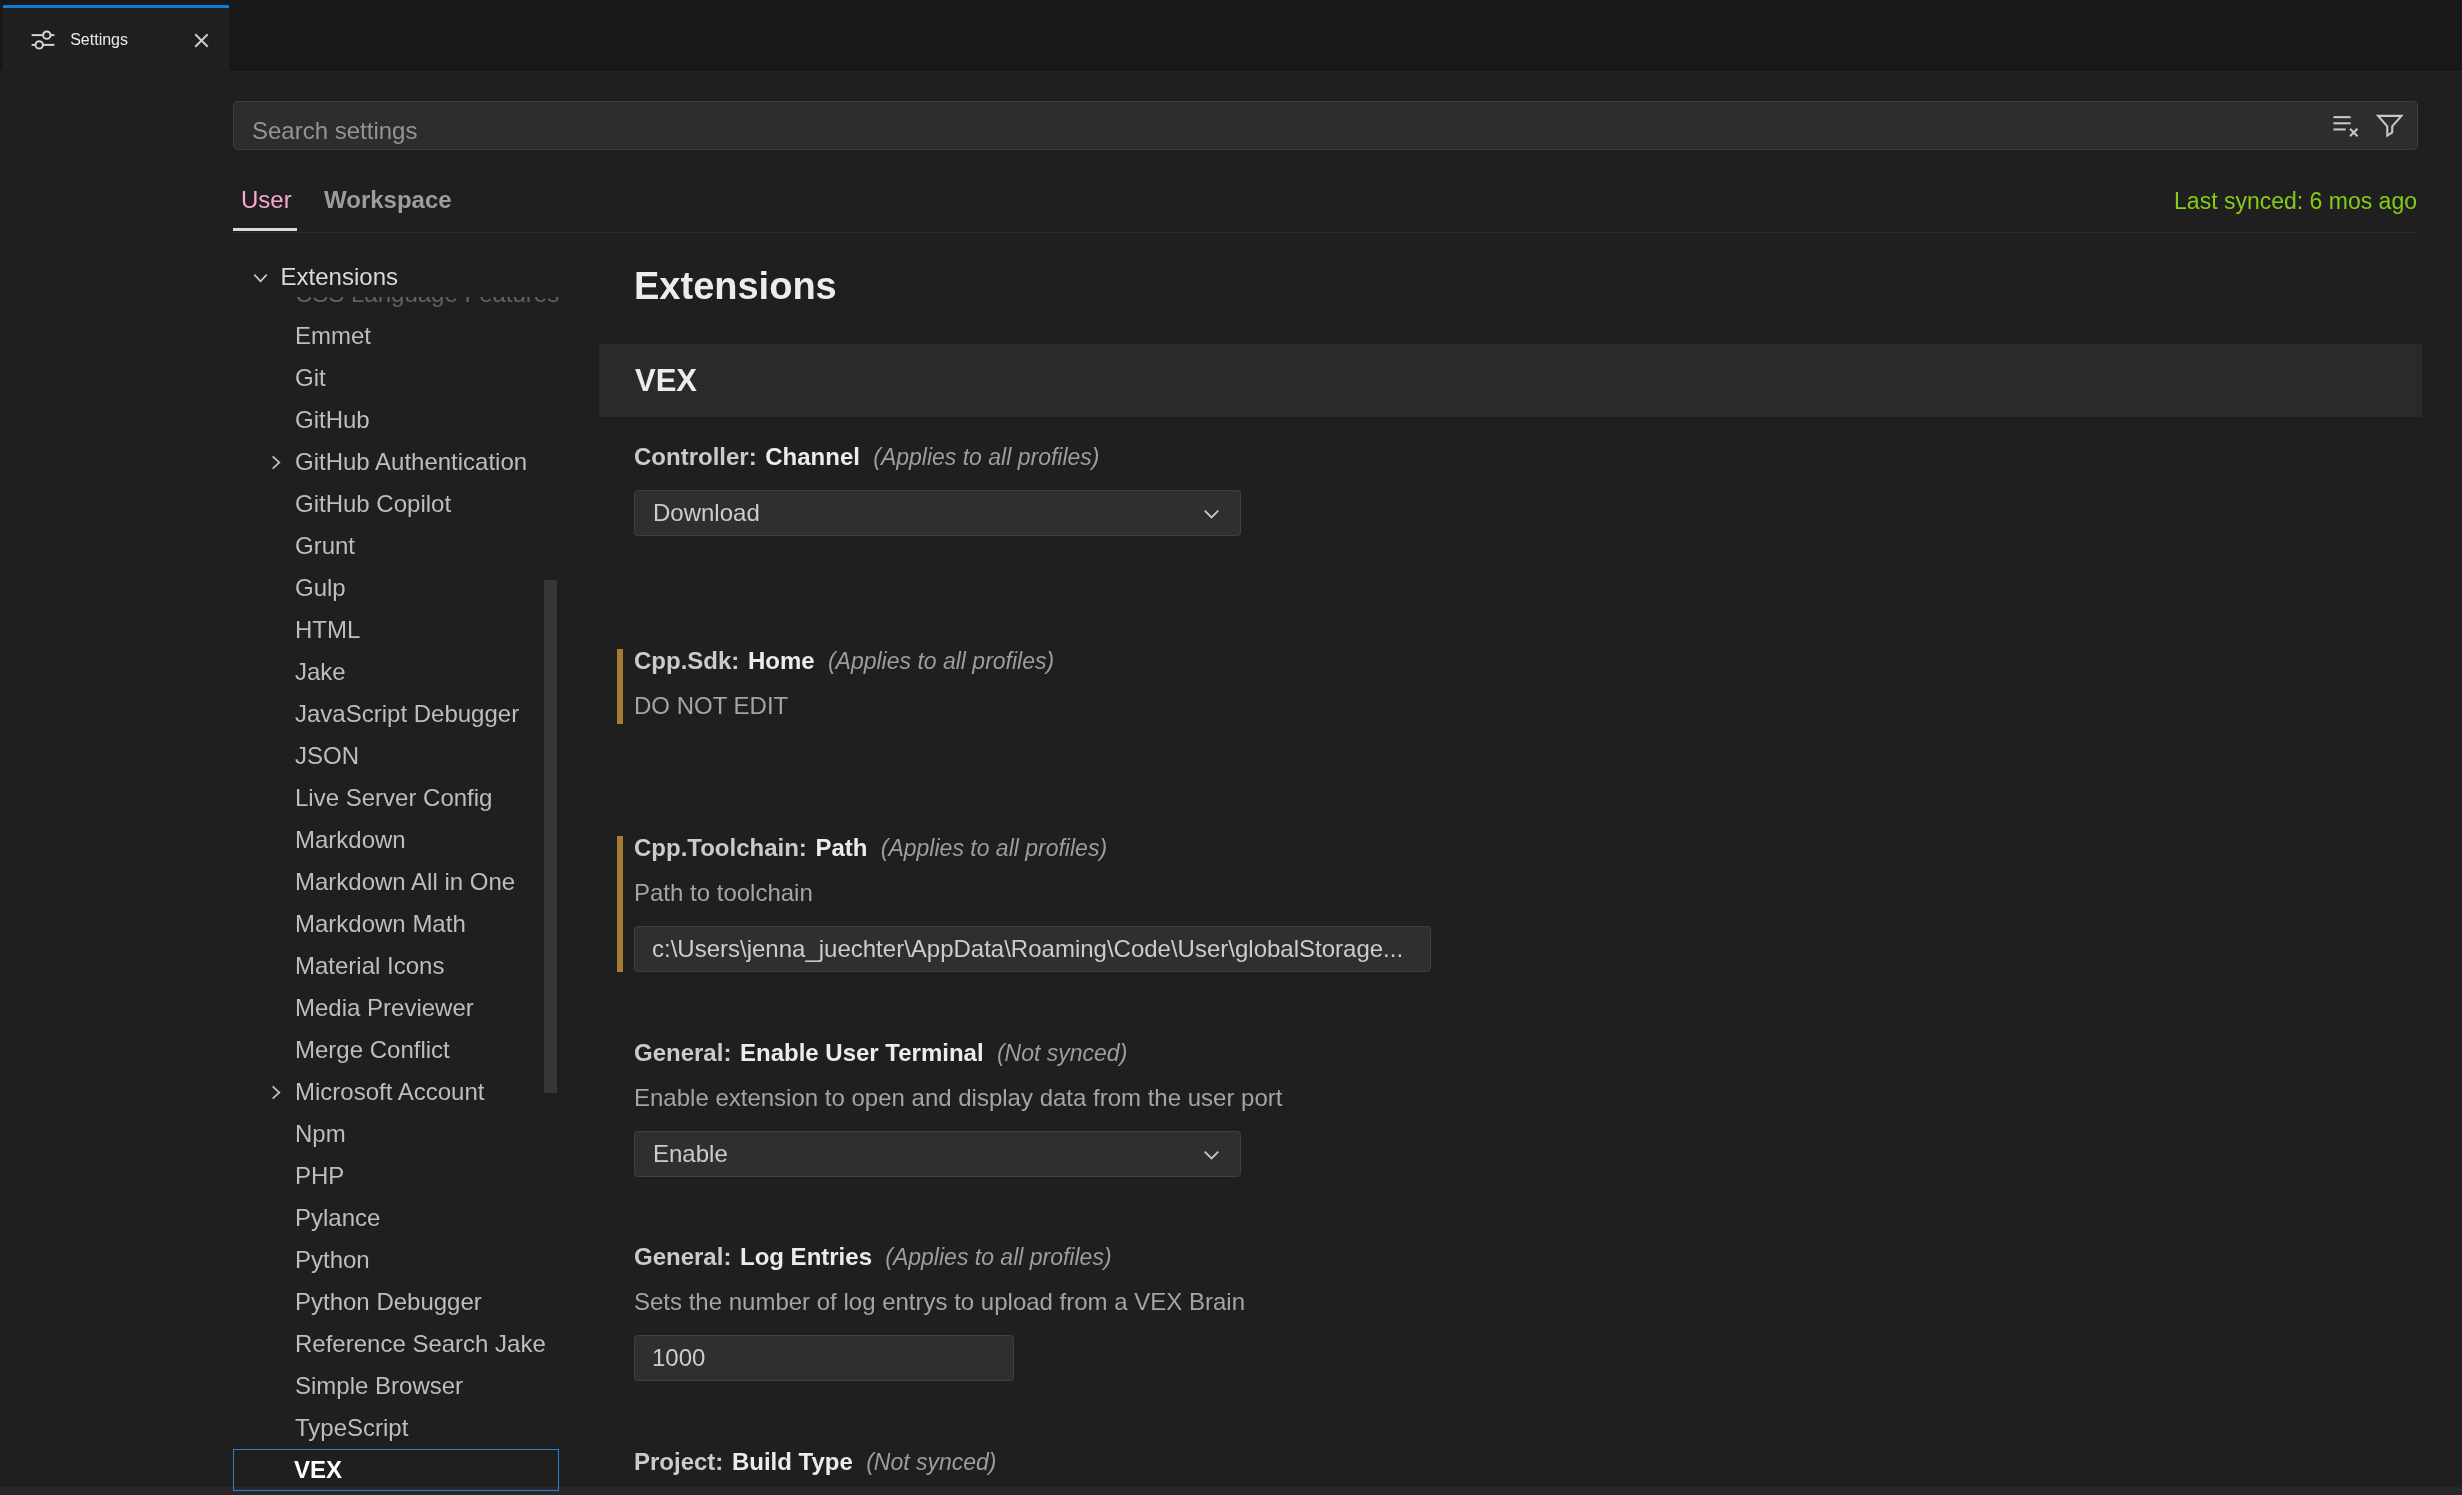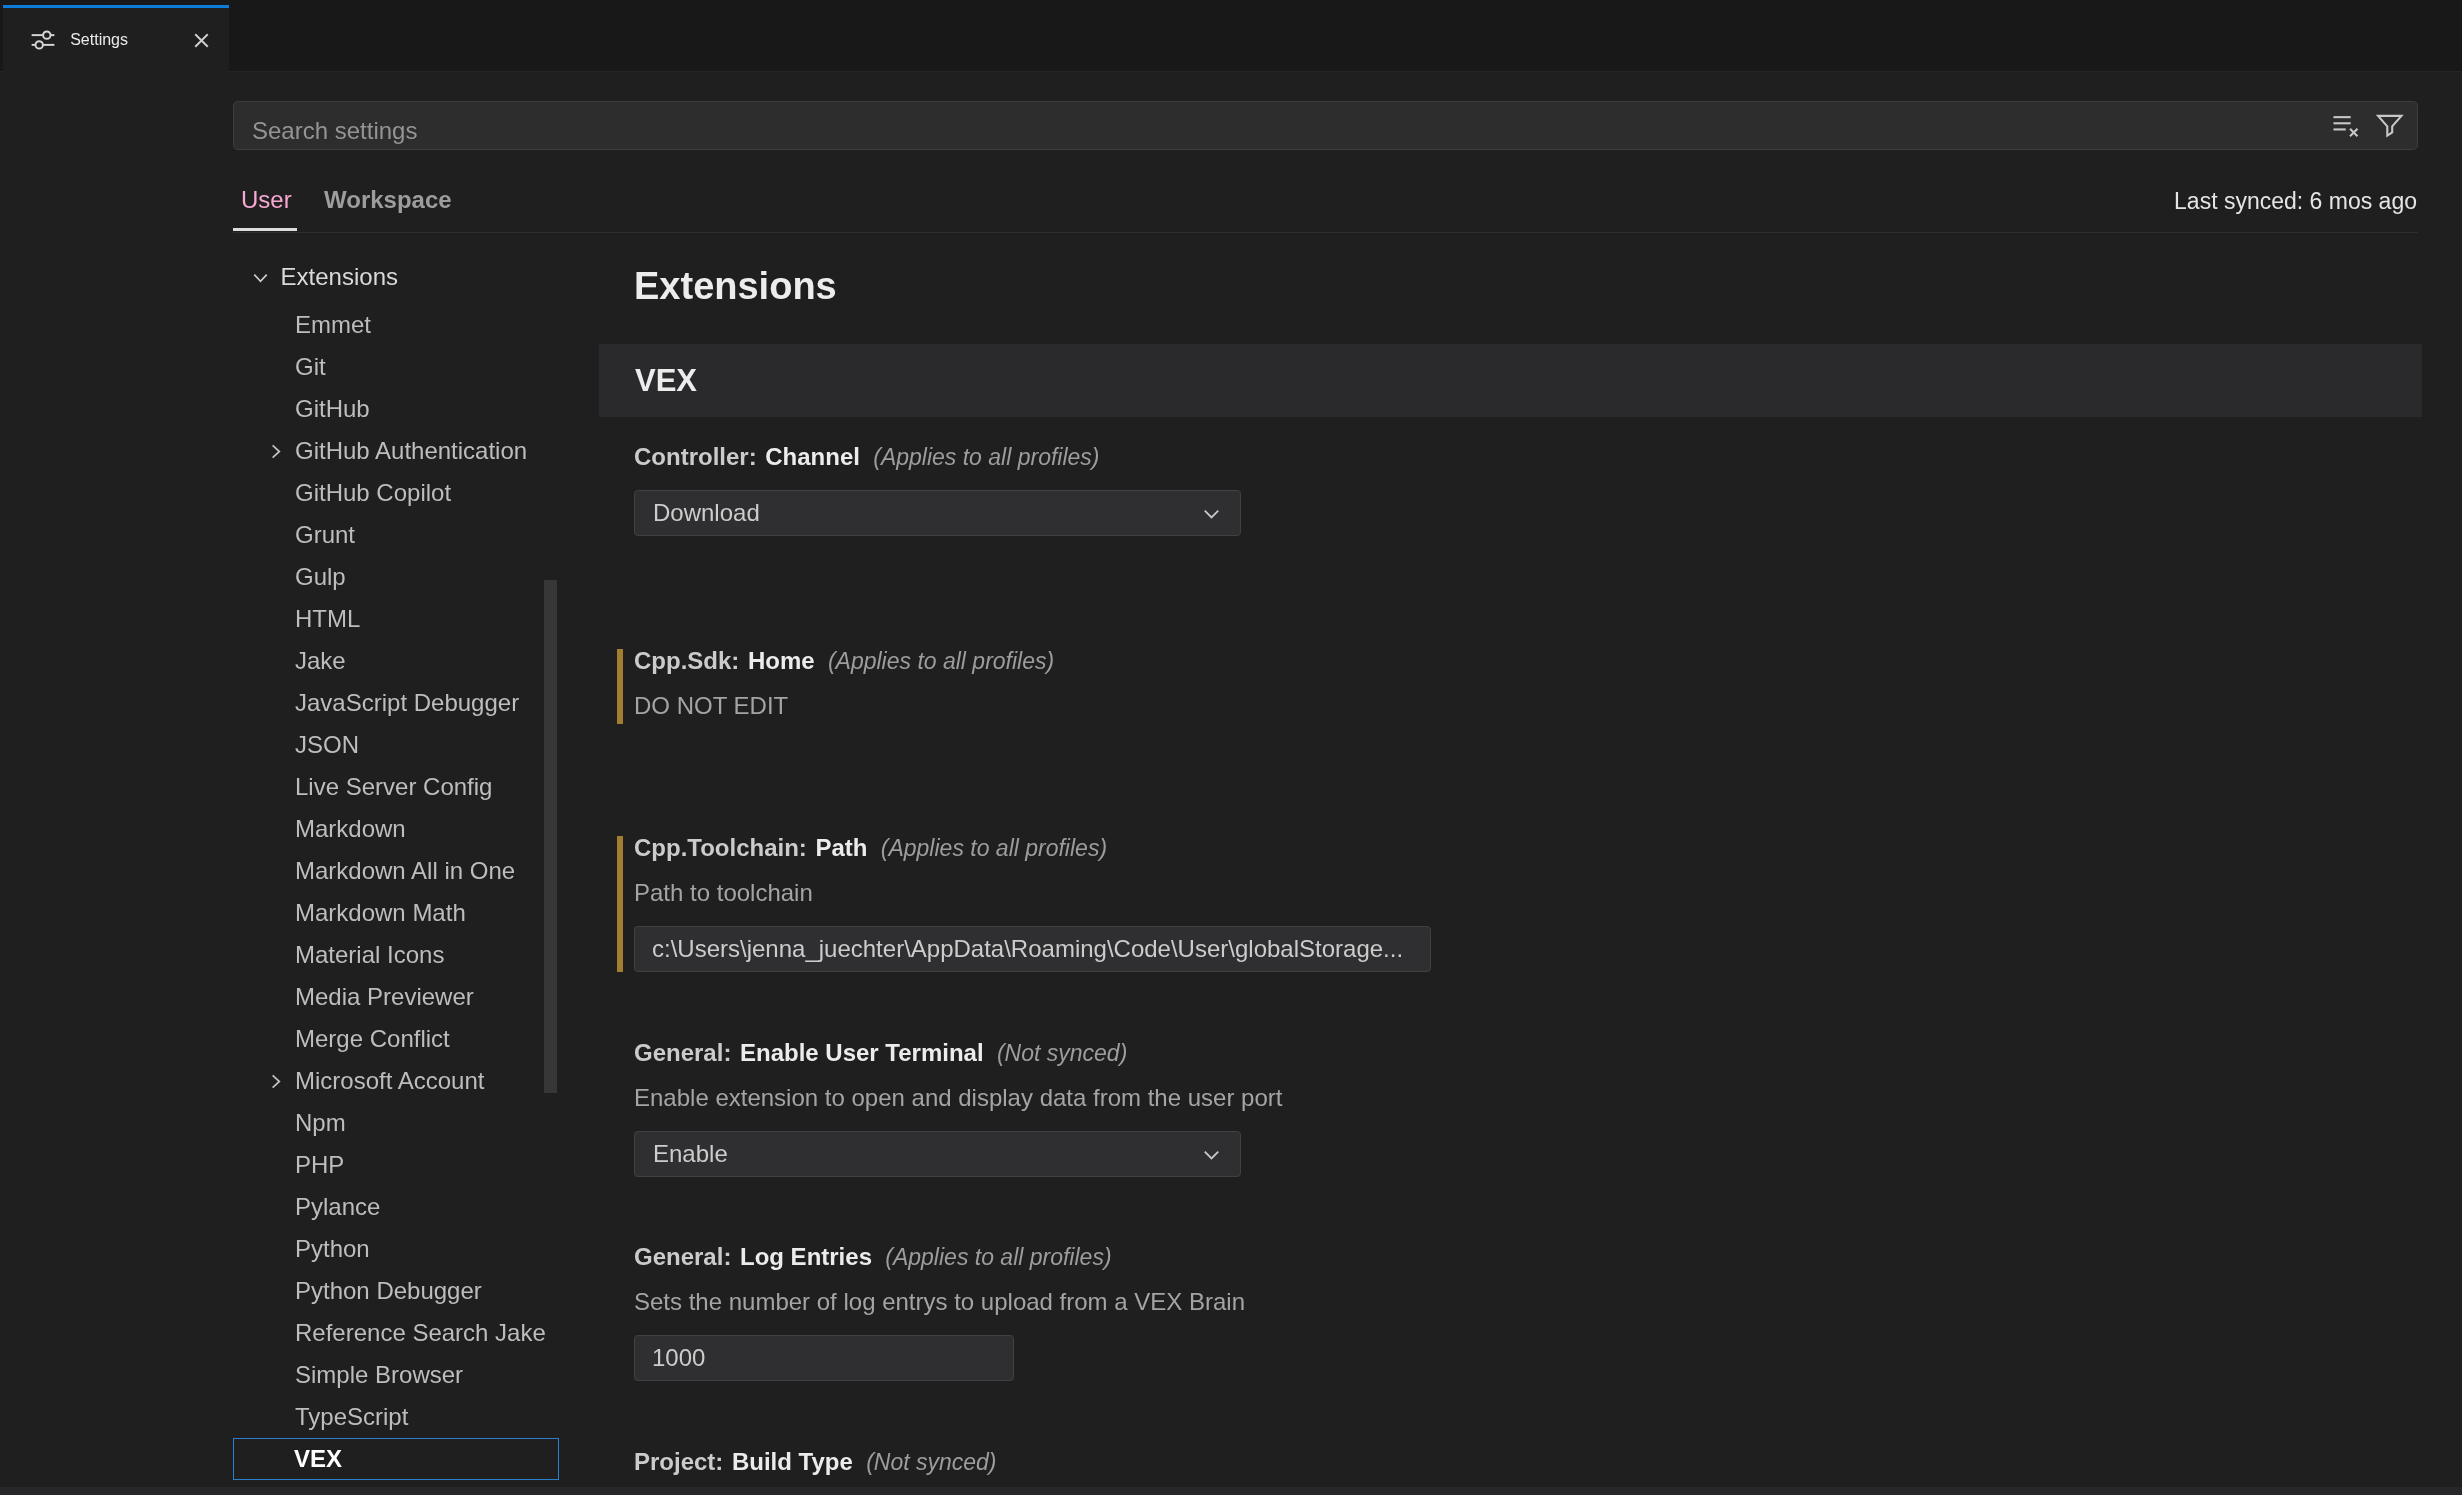--- a/index.html
+++ b/index.html
@@ -36,31 +36,31 @@
   .search-input::placeholder { color:#949494; opacity:1; }
   .search-actions { display:flex; align-items:center; gap:14.3px; margin-right:12.4px; }
   .search-actions svg { width:29.5px; height:29.5px; color:#c8c8c8; }
 
   
   .scope-row { position:absolute; left:0; top:150px; width:2462px; height:86px; }
   .scope-divider { position:absolute; left:233px; top:82px; width:2185px; height:1px; background:#2e2e2e; }
   .scope-user { position:absolute; left:241px; top:36px; font-size:24px; color:#f9a8d4; }
   .scope-user-underline { position:absolute; left:233px; top:78px; width:64px; height:2.9px; background:#dcdcdc; }
   .scope-workspace { position:absolute; left:324px; top:36px; font-size:24px; color:#9d9d9d;font-weight:bold; }
-  .last-synced { position:absolute; right:45px; top:38px; font-size:23px; color:#e5e5e5; }
+  .last-synced { position:absolute; right:45px; top:38px; font-size:23px; color:#84cc16; }
 
   
   .toc { position:absolute; left:233px; top:257px; width:328px; height:1230px; }
   .toc-header {
     position:absolute; left:0; top:0; width:328px; height:40px; z-index:2; background:#1f1f1f;
     display:flex; align-items:center;
   }
   .toc-header svg { width:23px; height:23px; margin-left:16px; color:#cccccc; }
   .toc-header-label { margin-left:8.6px; font-size:24px; color:#dadada; }
-  .toc-rows { position:absolute; left:0; top:5px; width:326px; z-index:1; }
+  .toc-rows { position:absolute; left:0; top:16px; width:326px; z-index:1; }
   .toc-row { position:relative; height:42px; display:flex; align-items:center; padding-left:62px; font-size:24px; color:#bdbdbd; white-space:nowrap; }
   .toc-row.faded { color:#bdbdbd; opacity:0.42; }
   .toc-row .chev { position:absolute; left:31px; top:9.5px; width:23px; height:23px; color:#c2c2c2; }
   .toc-row.selected { border:1.9px solid #2a7fd0; color:#ffffff; font-weight:bold; }
   .toc-row.selected { padding-left:60px; }
   .toc-scrollbar { position:absolute; left:311px; top:323px; width:13.3px; height:513px; background:#4a4a4a; opacity:0.55; }
 
   
   .main { position:absolute; left:599px; top:257px; width:1823px; height:1230px; }
   .page-title { position:absolute; left:35px; top:7.6px; font-size:38px; font-weight:bold; color:#ececec; }

